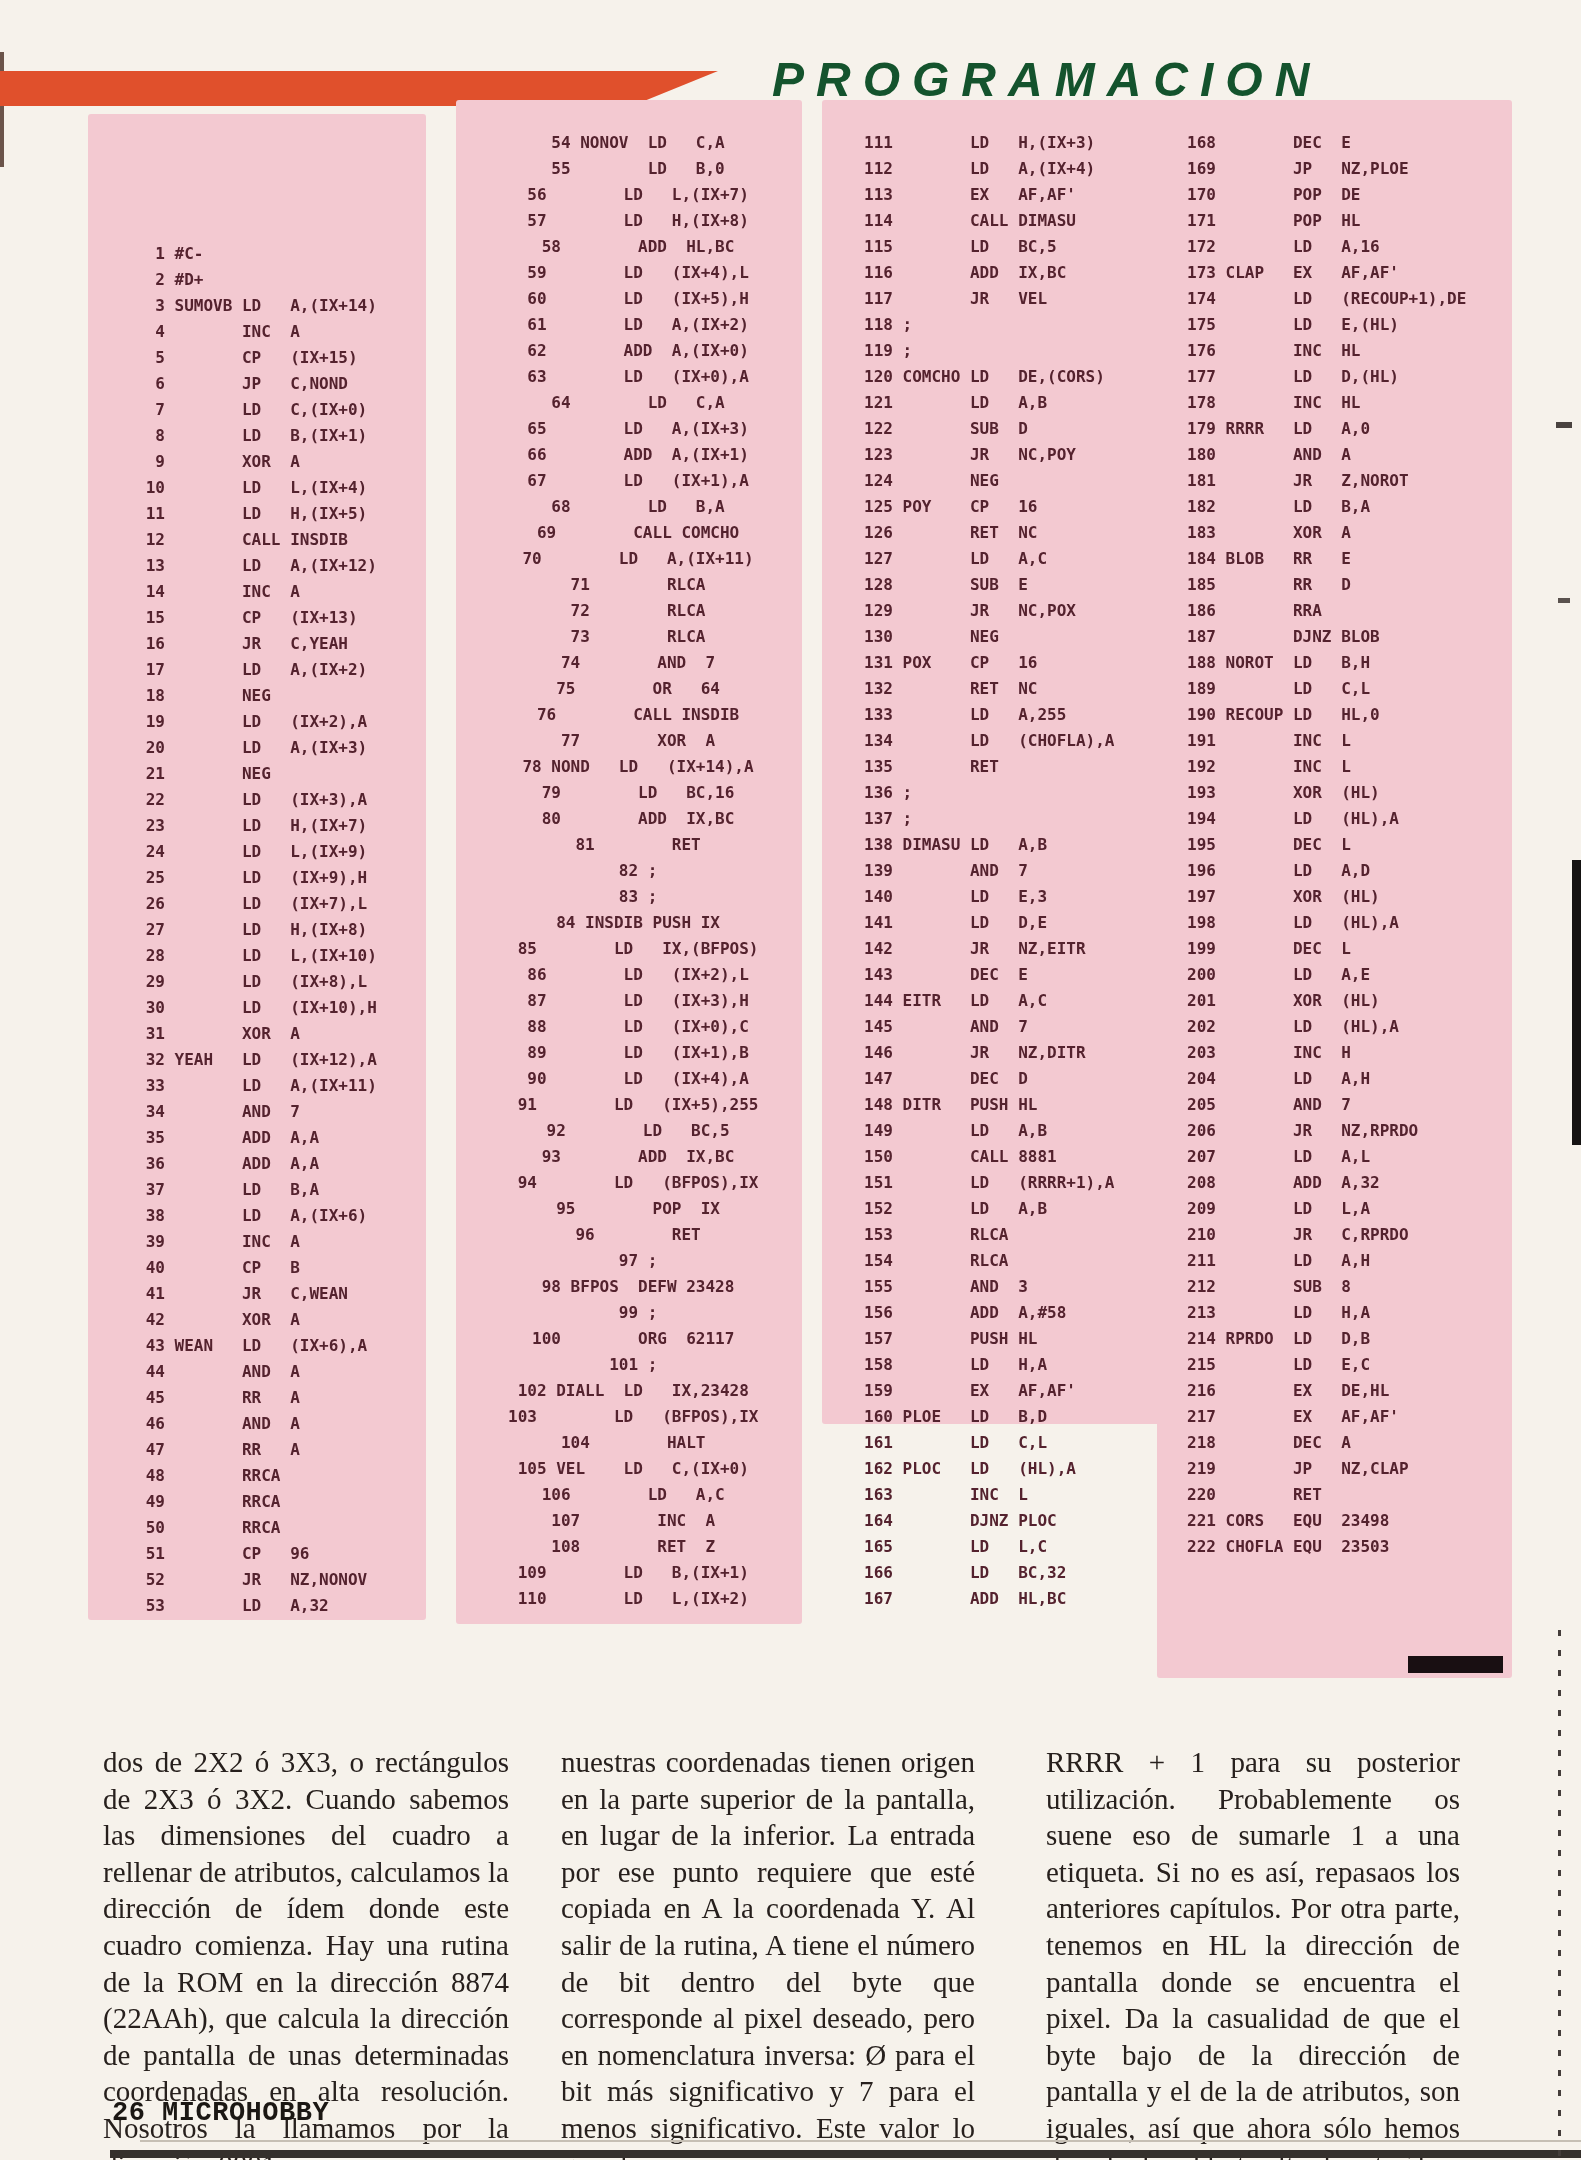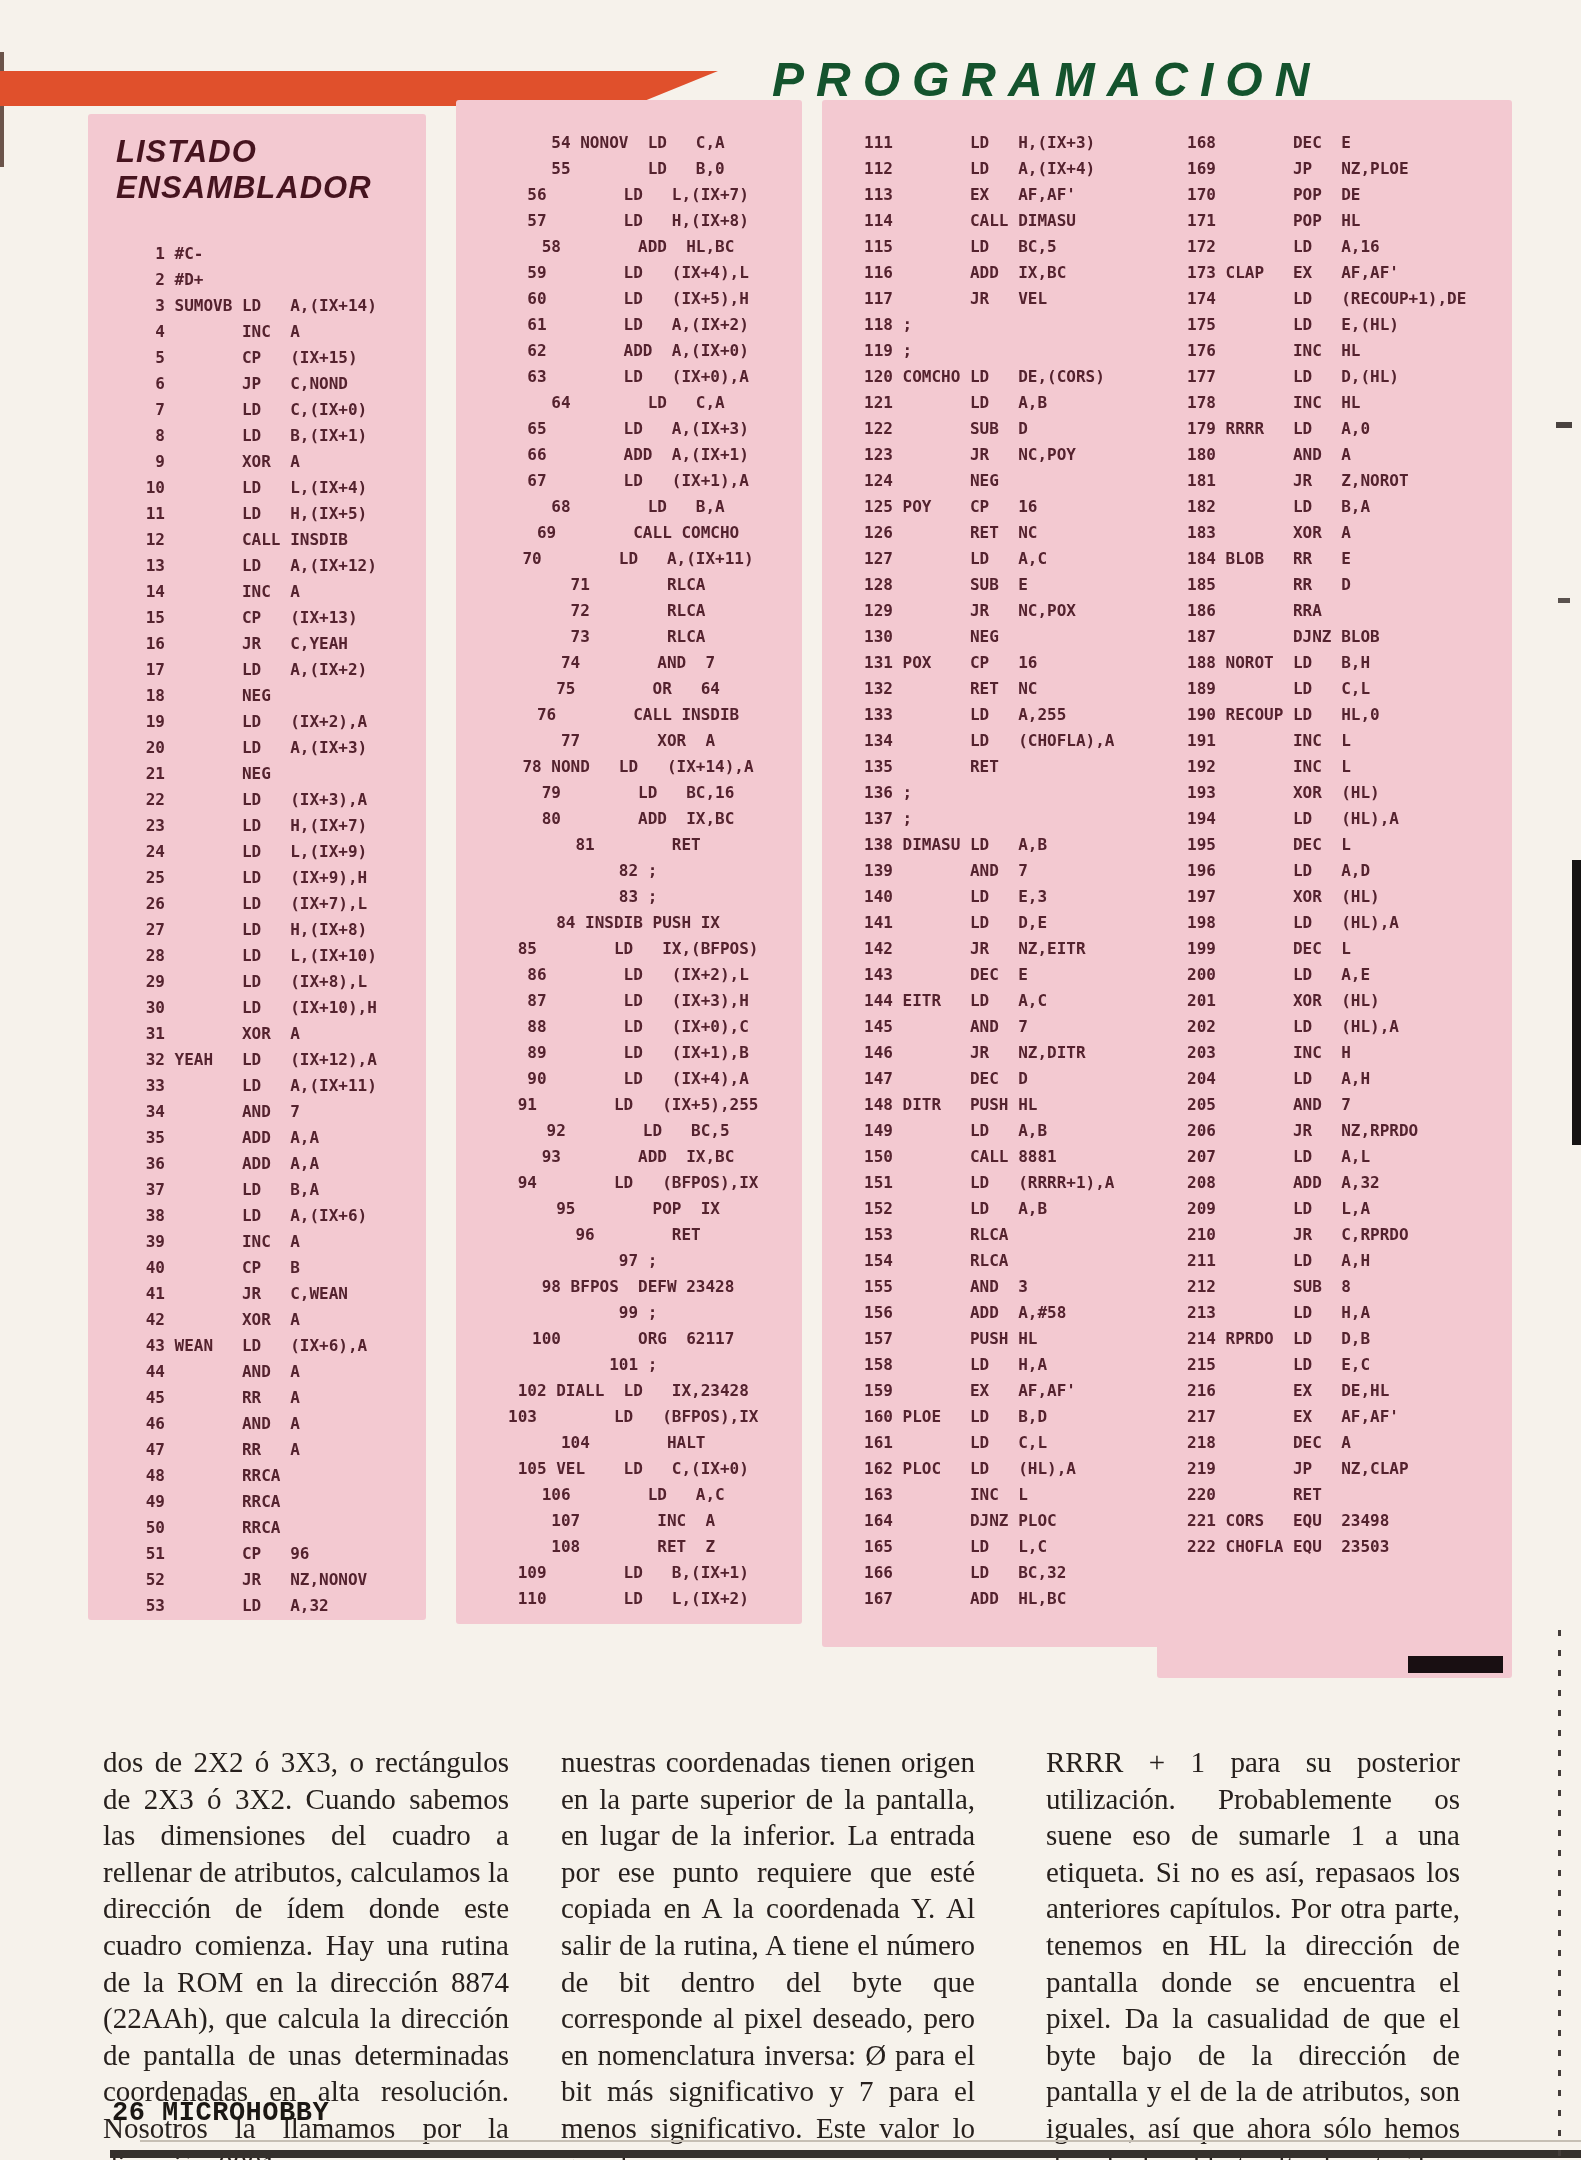--- a/index.html
+++ b/index.html
@@ -7,21 +7,21 @@
         font-family:"Liberation Sans",sans-serif;}
   
   .banner-bar{position:absolute;left:0;top:71px;width:718px;height:35px;background:#e0502c;
               clip-path:polygon(0 0,100% 0,88% 100%,0 100%);}
   .banner-title{position:absolute;left:772px;top:52px;font-size:48px;font-style:italic;
                 font-weight:bold;letter-spacing:12px;color:#14532d;white-space:nowrap;}
   
   .panel{position:absolute;background:#f3c9d1;border-radius:3px;}
   .panel1{left:88px;top:114px;width:338px;height:1506px;}
   .panel2{left:456px;top:100px;width:346px;height:1524px;text-align:center;}
-  .panel3{left:822px;top:100px;width:352px;height:1547px;}
+  .panel3{left:822px;top:100px;width:352px;height:1324px;}
   .panel4{left:1157px;top:100px;width:355px;height:1578px;}
   .listing-title{position:absolute;left:28px;top:20px;font-size:31px;line-height:36px;
                  font-weight:bold;font-style:italic;color:#46141f;letter-spacing:1px;}
   .code{position:absolute;margin:0;font-family:"DejaVu Sans Mono",monospace;
         font-size:16px;line-height:26px;font-weight:bold;color:#54222e;white-space:pre;}
   .code1{left:48px;top:127px;}
   .code2{left:52px;top:30px;}
   .code3{left:42px;top:30px;}
   .code4{left:30px;top:30px;}
   .end-bar{position:absolute;left:1408px;top:1656px;width:95px;height:17px;background:#190f12;}
@@ -48,24 +48,20 @@
 <body>
 
 <div class="page">
 
   <div class="left-edge-mark"></div>
 
   <div class="banner-bar"></div>
   <div class="banner-title">PROGRAMACION</div>
 
   <div class="panel panel1">
-    <div class="listing-title">
-      <div>LISTADO</div>
-      <div>ENSAMBLADOR</div>
-    </div>
     <pre class="code code1">  1 #C-
   2 #D+
   3 SUMOVB LD   A,(IX+14)
   4        INC  A
   5        CP   (IX+15)
   6        JP   C,NOND
   7        LD   C,(IX+0)
   8        LD   B,(IX+1)
   9        XOR  A
  10        LD   L,(IX+4)

